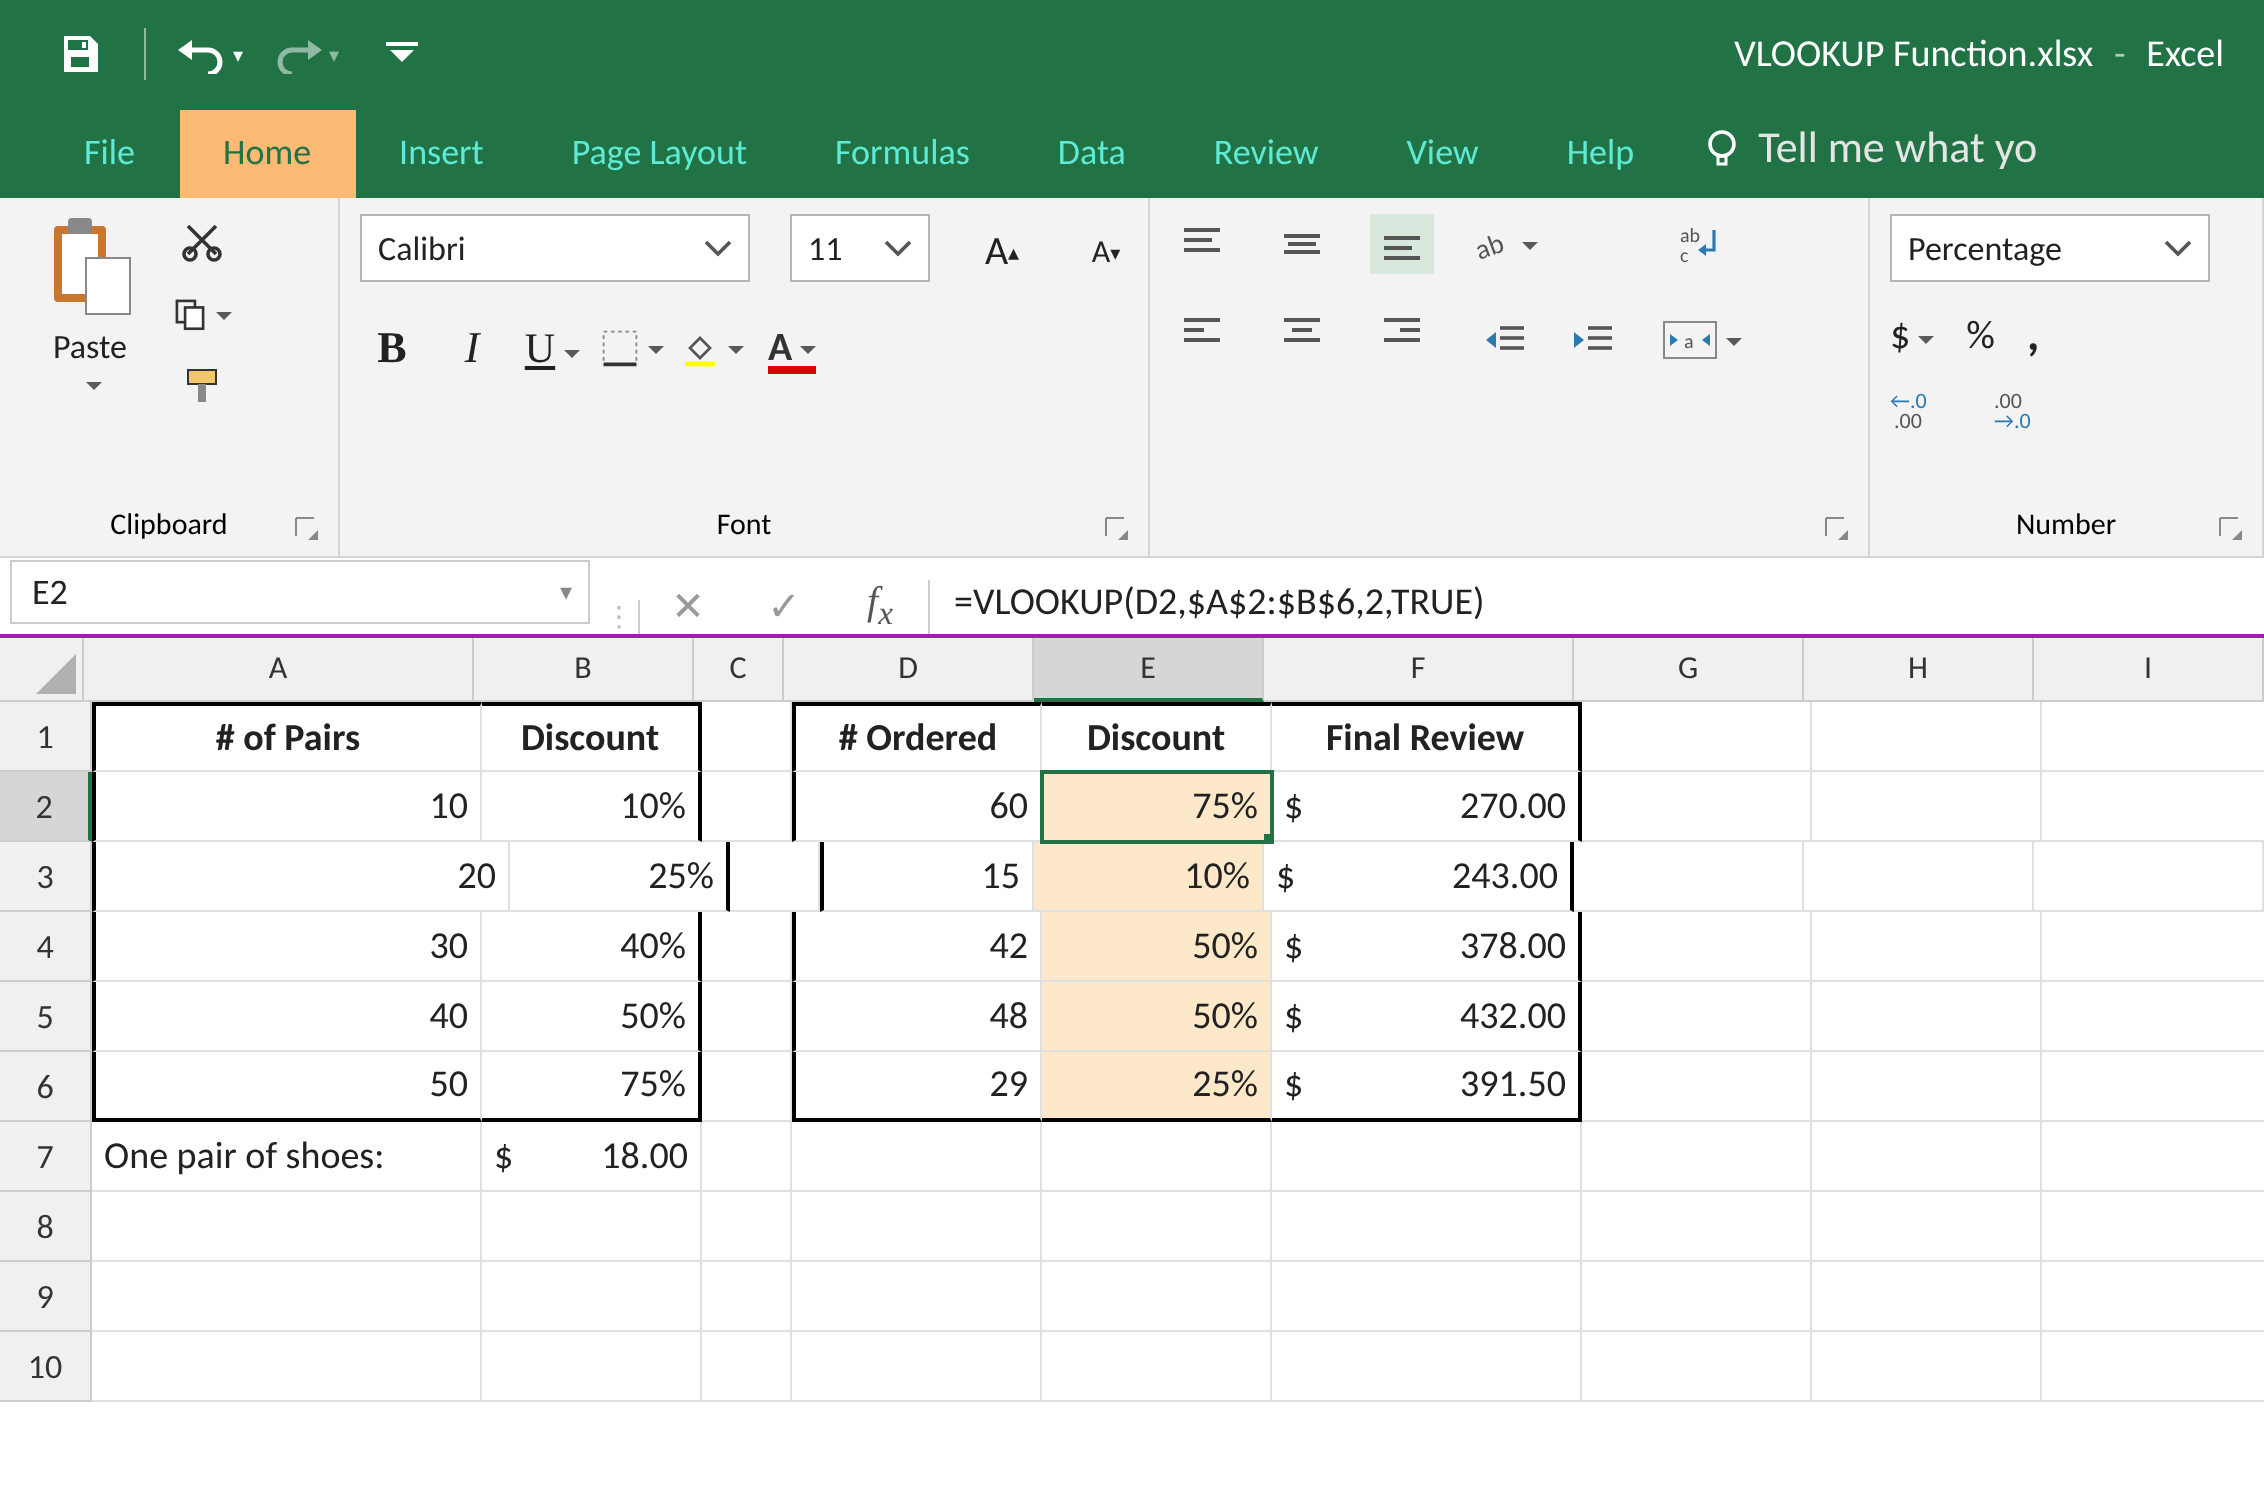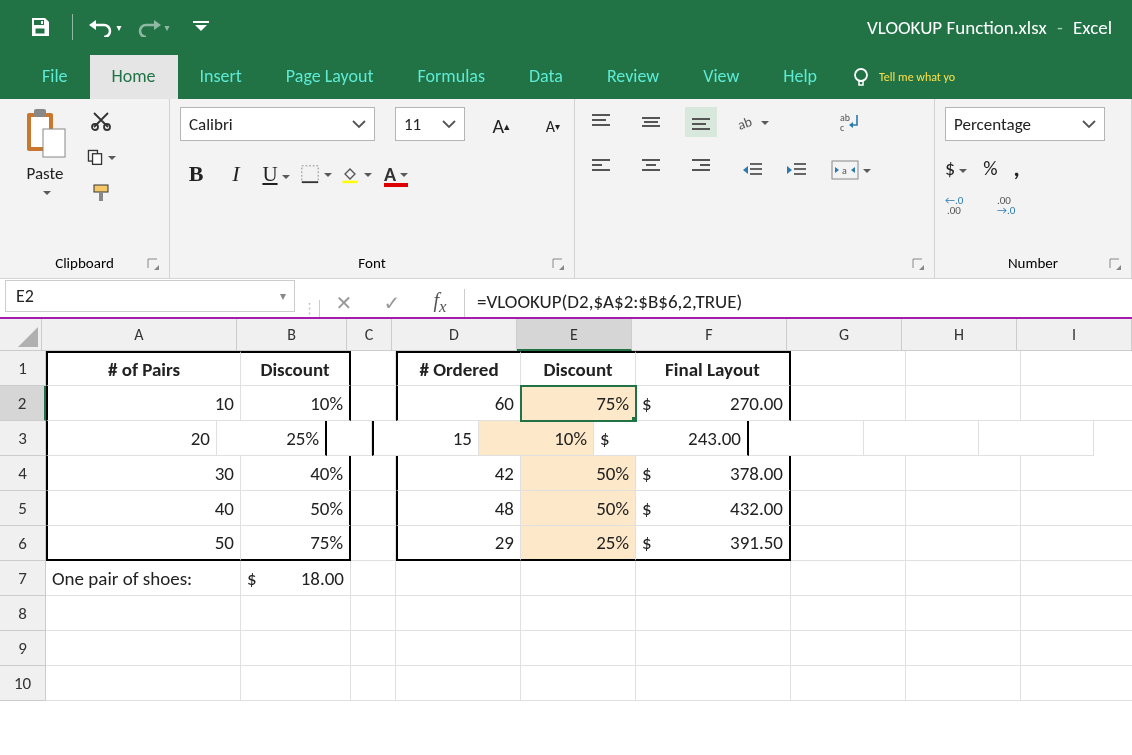--- a/index.html
+++ b/index.html
@@ -13,22 +13,22 @@
   .title-text { position: absolute; left: 50%; transform: translateX(-50%); width: auto; white-space: nowrap; font-size: 19px; left: 790px; transform:none;}
   .title-text { left: auto; right: 20px; position:absolute; }
   .title-text .file { color:#fff; }
   .title-text .dash { margin:0 6px; color: #a8d0b9;}
   .title-text .app { color:#fff; }
   
   
   .tab-row { background: #217346; height: 45px; display: flex; align-items: flex-end; padding-left: 20px; }
   .tab { padding: 10px 22px 12px 22px; color: #5eead4; font-size: 18px; cursor:pointer; }
   .tab.file { }
-  .tab.active { background: #e5e5e5; color:#217346; }
-  .tell-me { display:flex; align-items:center; color:#fde047; padding:10px 12px 12px 12px; gap:8px; font-size:12px;}
+  .tab.active { background: #fdba74; color:#217346; }
+  .tell-me { display:flex; align-items:center; color:#e5e5e5; padding:10px 12px 12px 12px; gap:8px; font-size:22px;}
   .bulb { width:20px; height:20px; }
   
   
   .ribbon { background:#f3f3f3; height:180px; border-bottom:1px solid #d4d4d4; display:flex; }
   .group { display:flex; flex-direction:column; border-right:1px solid #d4d4d4; position:relative; }
   .group-body { flex:1; padding:8px 10px 0 10px; display:flex; align-items:flex-start; }
   .group-label { text-align:center; font-size:15px; color:#000000; padding:4px 0 6px 0; position:relative;}
   .group-launcher { position:absolute; right:8px; bottom:6px; width:14px; height:14px; }
   .small-btn { width:30px; height:28px; display:flex; align-items:center; justify-content:center; cursor:pointer;}
   .drop-caret::after{ content:""; display:inline-block; margin-left:4px; border:4px solid transparent; border-top-color:#5a5a5a; position:relative; top:2px;}
@@ -453,21 +453,21 @@
       <div class="row-h">9</div>
       <div class="row-h">10</div>
     </div>
   <div class="cells" id="cells">
       <div class="cell-row">
         <div class="cell hdr bt bl" style="width: 195px;"># of Pairs</div>
         <div class="cell hdr bt br" style="width: 110px;">Discount</div>
         <div class="cell " style="width: 45px;"></div>
         <div class="cell hdr bt bl" style="width: 125px;"># Ordered</div>
         <div class="cell hdr bt  " style="width: 115px;">Discount</div>
-        <div class="cell hdr bt br" style="width: 155px;">Final Layout</div>
+        <div class="cell hdr bt br" style="width: 155px;">Final Review</div>
         <div class="cell " style="width: 115px;"></div>
         <div class="cell " style="width: 115px;"></div>
         <div class="cell " style="width: 115px;"></div>
       </div>
       <div class="cell-row">
         <div class="cell r bl" style="width: 195px;">10</div>
         <div class="cell r br" style="width: 110px;">10%</div>
         <div class="cell " style="width: 45px;"></div>
         <div class="cell r bl" style="width: 125px;">60</div>
         <div class="cell r hl sel-cell" style="width: 115px;">75%</div>
@@ -475,21 +475,21 @@
           <span class="price">
             <span>$</span>
             <span>270.00</span>
           </span>
         </div>
         <div class="cell " style="width: 115px;"></div>
         <div class="cell " style="width: 115px;"></div>
         <div class="cell " style="width: 115px;"></div>
       </div>
       <div class="cell-row">
-        <div class="cell r bl" style="width: 171px;">20</div>
+        <div class="cell r bl" style="width: 209px;">20</div>
         <div class="cell r br" style="width: 110px;">25%</div>
         <div class="cell " style="width: 45px;"></div>
         <div class="cell r bl" style="width: 107px;">15</div>
         <div class="cell r hl" style="width: 115px;">10%</div>
         <div class="cell br" style="width: 155px;">
           <span class="price">
             <span>$</span>
             <span>243.00</span>
           </span>
         </div>

